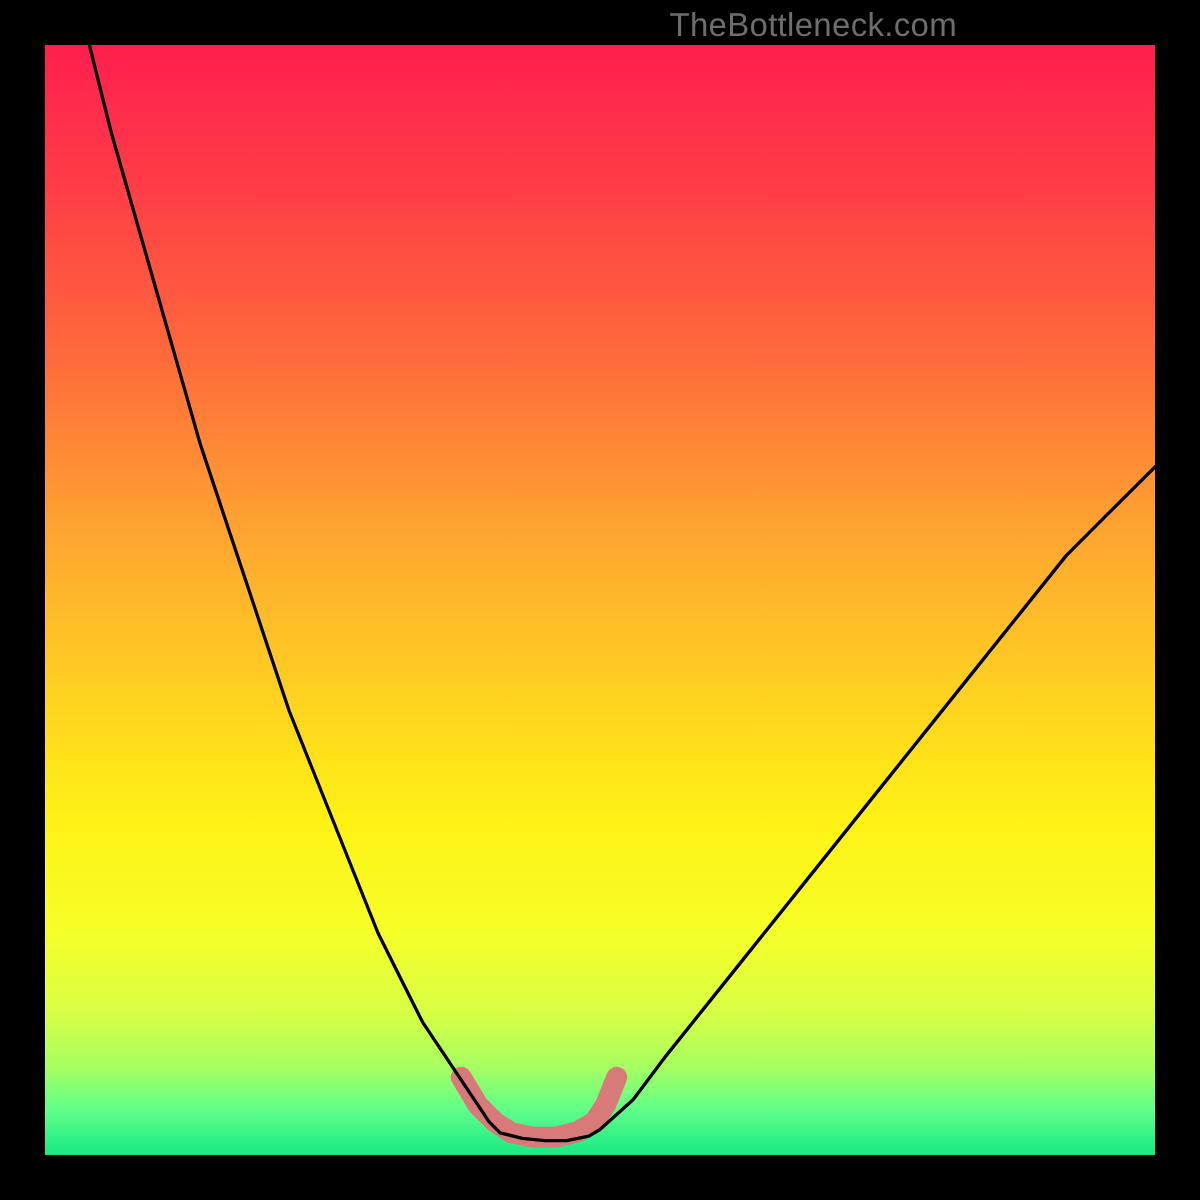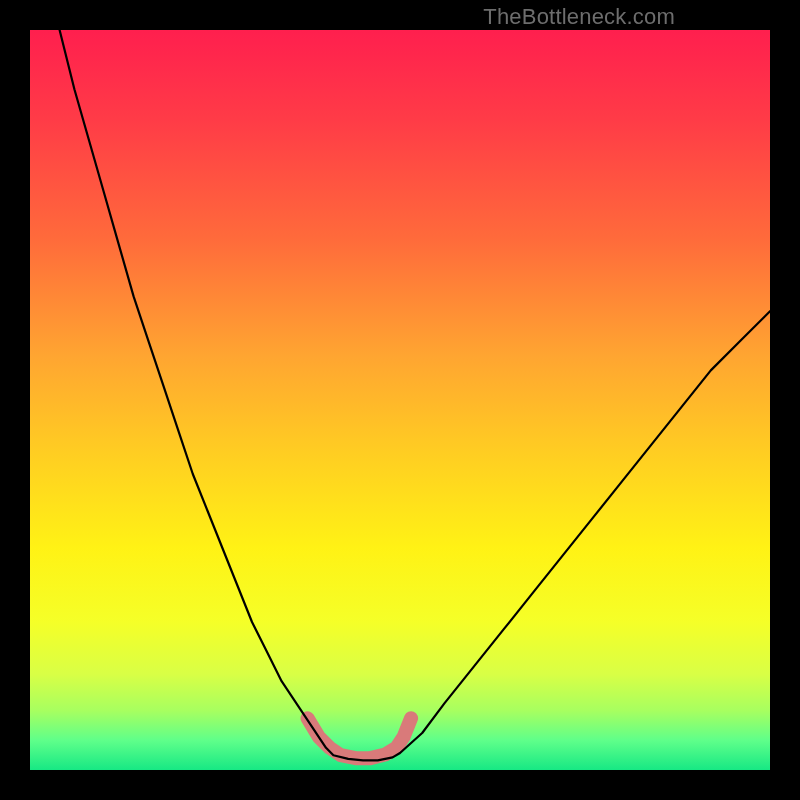--- a/index.html
+++ b/index.html
@@ -11,21 +11,20 @@
     overflow: hidden;
     font-family: Arial, Helvetica, sans-serif;
   }
   .frame {
     position: absolute;
     top: 0;
     left: 0;
     width: 648px;
     height: 800px;
     background: #000;
-    padding-left: 37px;
   }
   .watermark {
     position: absolute;
     top: 4px;
     right: 10px;
     color: #6d6d6d;
     font-size: 22px;
     font-weight: 500;
     letter-spacing: 0.2px;
     user-select: none;

